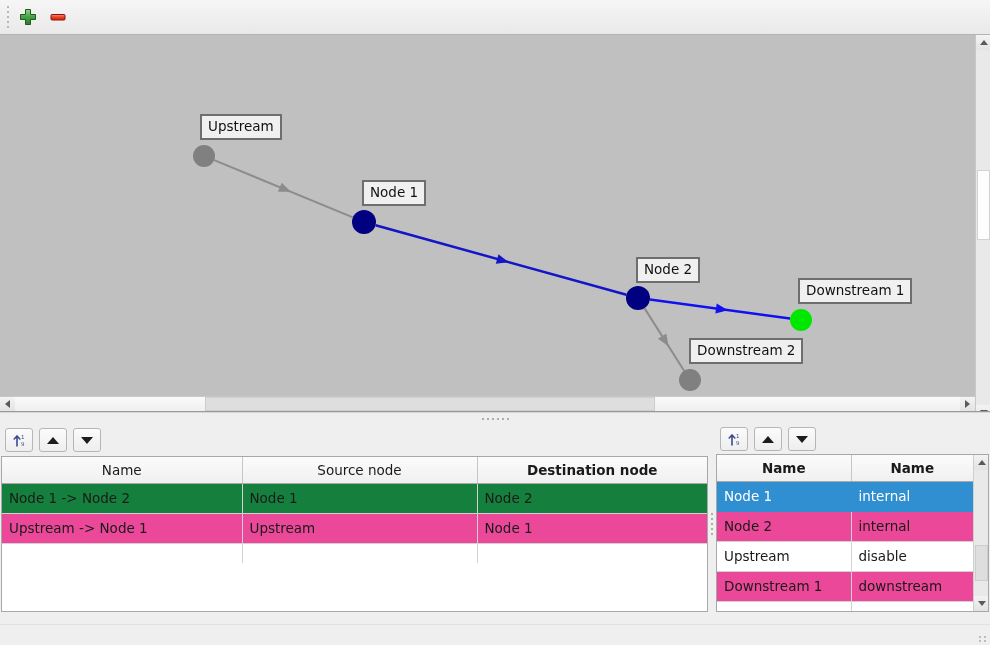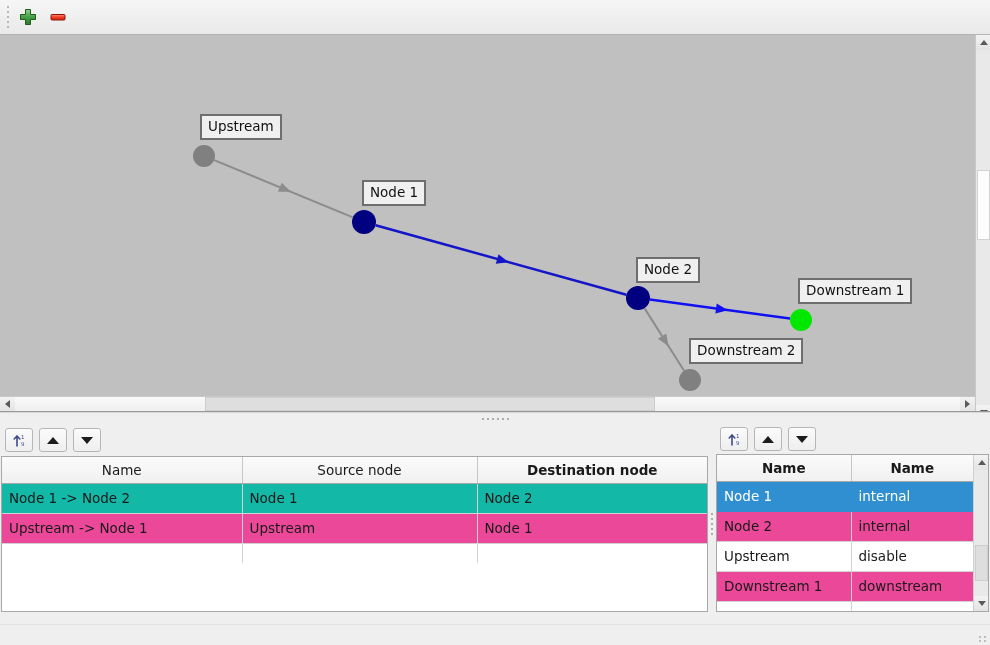--- a/index.html
+++ b/index.html
@@ -247,21 +247,21 @@
   }
   table.grid td:last-child { border-right: none; }
   table.grid tr.alt td { background: #ec4899; }
   table.grid tr.sel td {
     background: #2f8fd0;
     color: #ffffff;
     border-right-color: #2f8fd0;
     border-bottom-color: #2f8fd0;
   }
   table.grid tr.sel td:first-child { border-right: 1px solid #2f8fd0; }
-  table.grid tr.focus td { background: #14b8a6; }
+  table.grid tr.focus td { background: #15803d; }
   table.grid tr.empty td { height: 20px; border-bottom: none; }
 
   .table-vscroll {
     width: 15px;
     background: #e9e9e9;
     border-left: 1px solid #cfcfcf;
     position: relative;
     flex: 0 0 15px;
   }
   .table-vscroll .sb-arrow {

